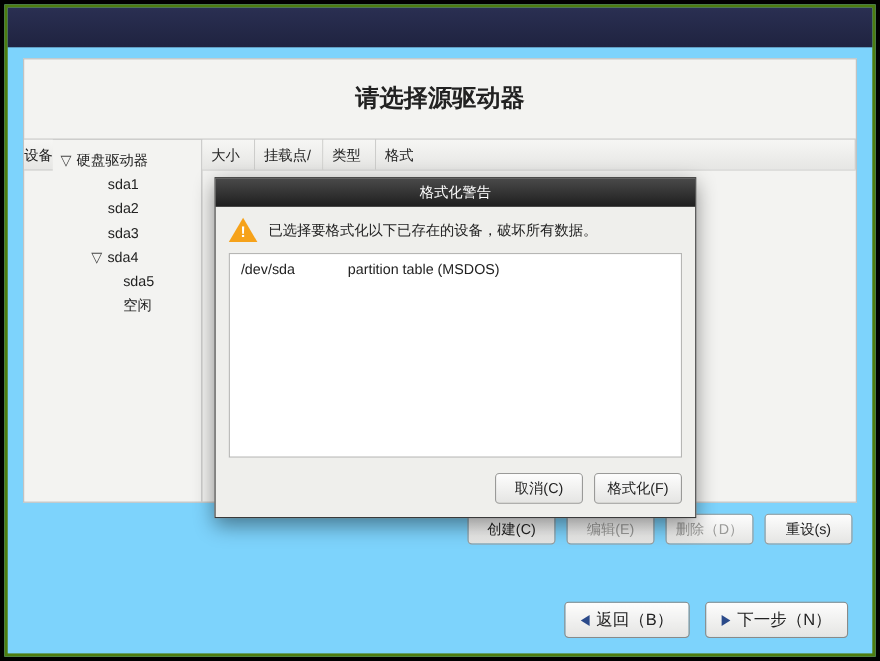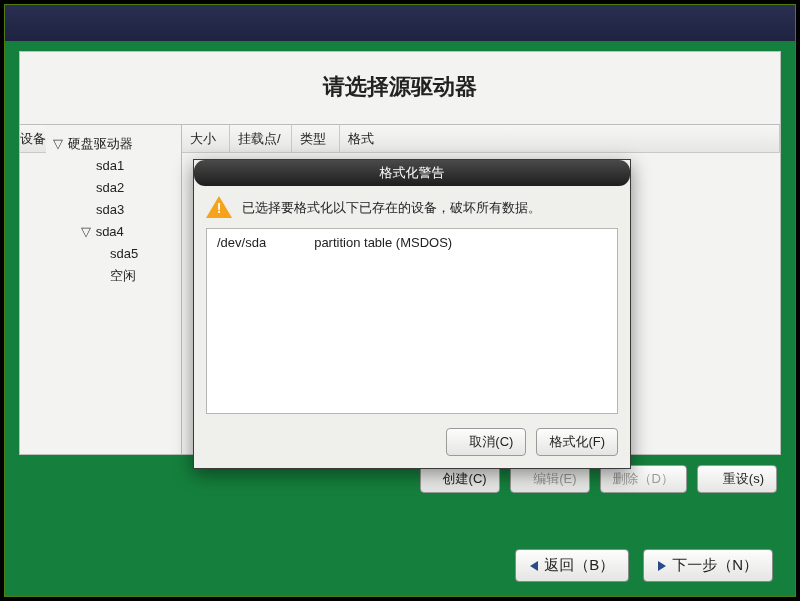--- a/index.html
+++ b/index.html
@@ -9,22 +9,22 @@
     width: 800px;
     height: 601px;
     overflow: hidden;
     font-size: 13px;
     color: #222;
   }
   .window {
     position: absolute;
     top: 4px; left: 4px;
     width: 792px; height: 593px;
-    background: #15803d;
-    border: 1px solid #4d7c0f;
+    background: #7dd3fc;
+    border: 3px solid #4d7c0f;
   }
   .topbar {
     height: 36px;
     background: linear-gradient(#2a2f52, #1f2340);
   }
   .panel {
     margin: 10px 14px 0 14px;
     border: 1px solid #bdbdbd;
     background: #f3f3f1;
   }
@@ -79,27 +79,27 @@
   .ind1 { padding-left: 14px; }
   .ind2 { padding-left: 44px; }
   .ind3 { padding-left: 58px; }
 
   .action-row {
     display:flex; justify-content:flex-end; gap:10px;
     padding: 10px 18px 0 18px;
   }
   .btn {
     min-width: 80px;
-    padding: 4px 12px;
+    padding: 4px 1px;
     background: linear-gradient(#fdfdfd,#e5e5e3);
     border: 1px solid #9a9a98;
     border-radius: 4px;
     font-size: 13px;
     color:#222;
-    text-align:right;
+    text-align:center;
   }
   .btn.disabled { color:#9a9a98; }
 
   .wizard-row {
     position:absolute;
     bottom:14px; right:22px;
     display:flex; gap:14px;
   }
   .wbtn {
     min-width:110px;
@@ -125,21 +125,20 @@
     background: #efefec;
     border: 1px solid #3a3a3a;
     box-shadow: 0 6px 18px rgba(0,0,0,.45);
   }
   .dlg-title {
     background: linear-gradient(#4a4a4a,#1e1e1e);
     color:#fff;
     text-align:center;
     font-size:13px;
     padding:4px 0;
-    border-radius:11px;
   }
   .dlg-body {
     padding: 10px 12px 12px 12px;
   }
   .warn-row { display:flex; align-items:flex-start; gap:10px; }
   .warn-icon {
     width:26px; height:24px; flex:none; position:relative;
   }
   .warn-icon::before {
     content:""; position:absolute; inset:0;

